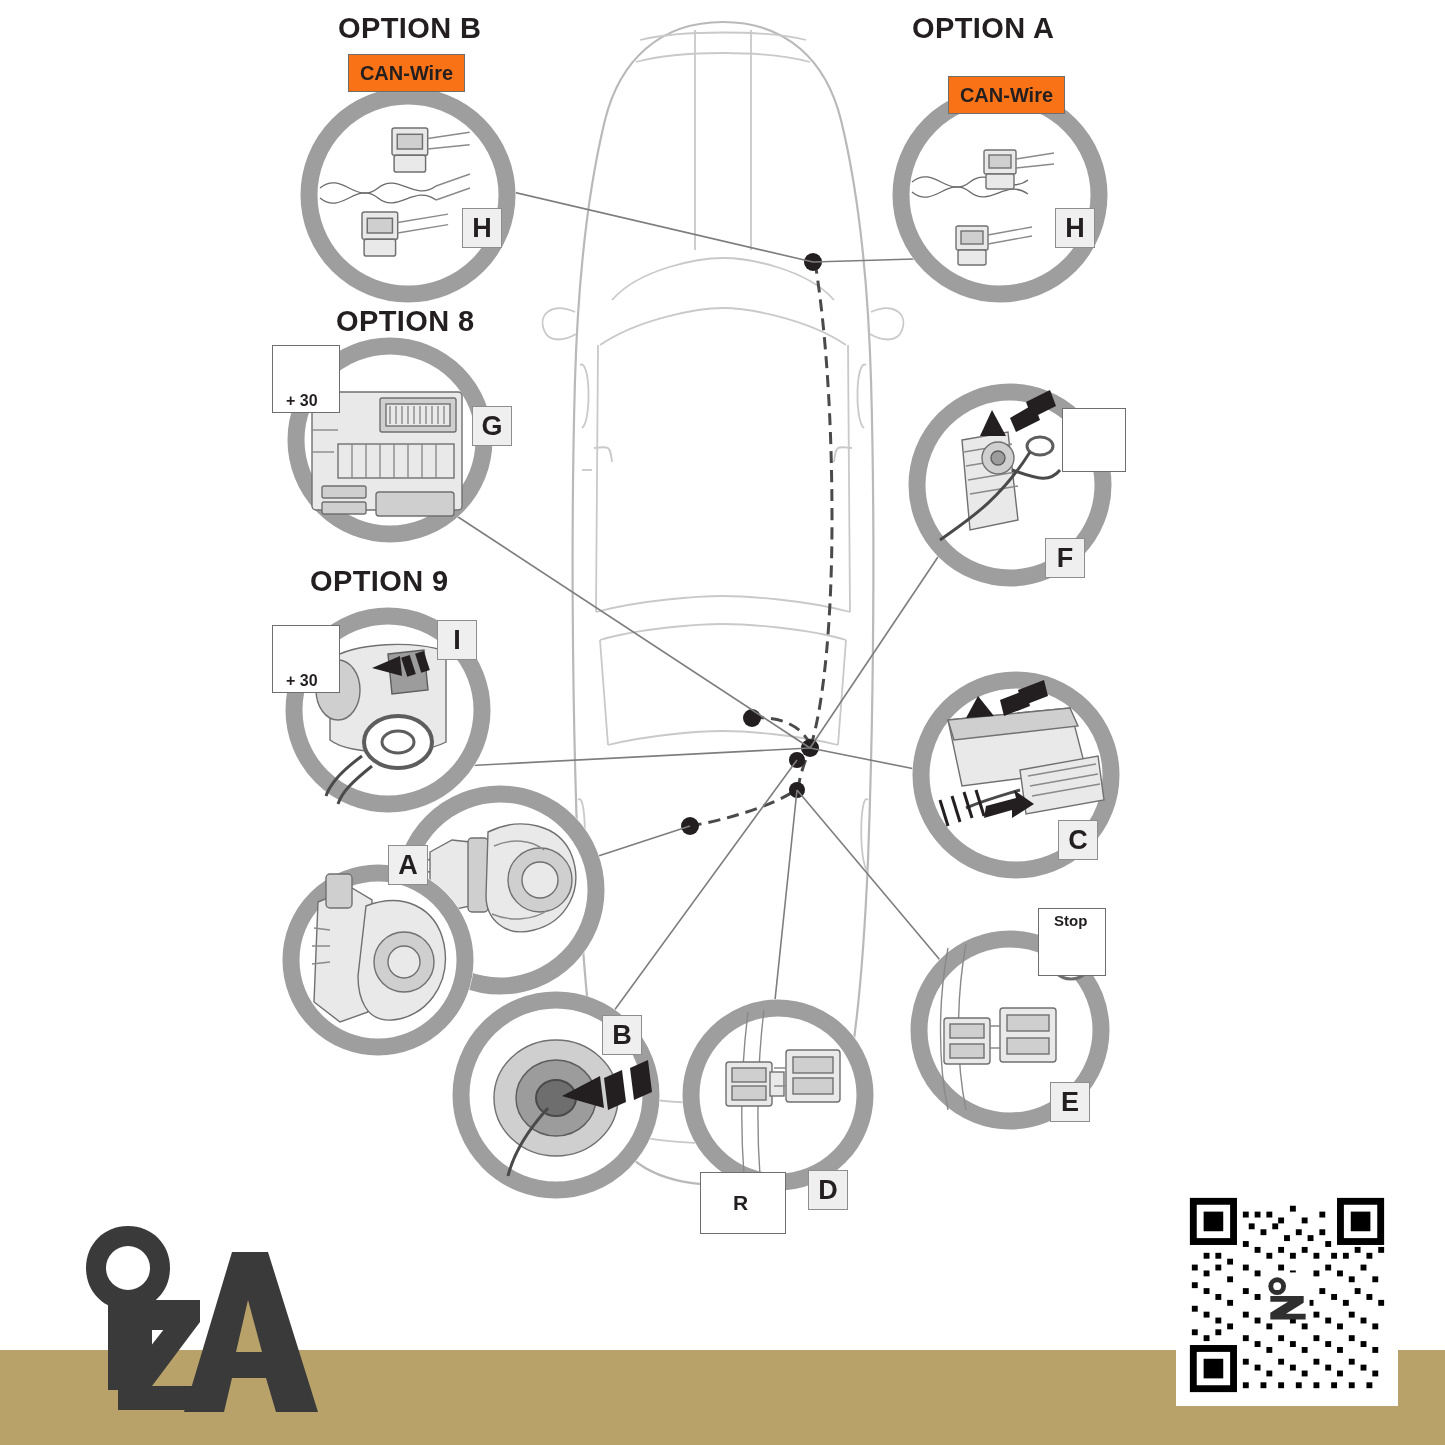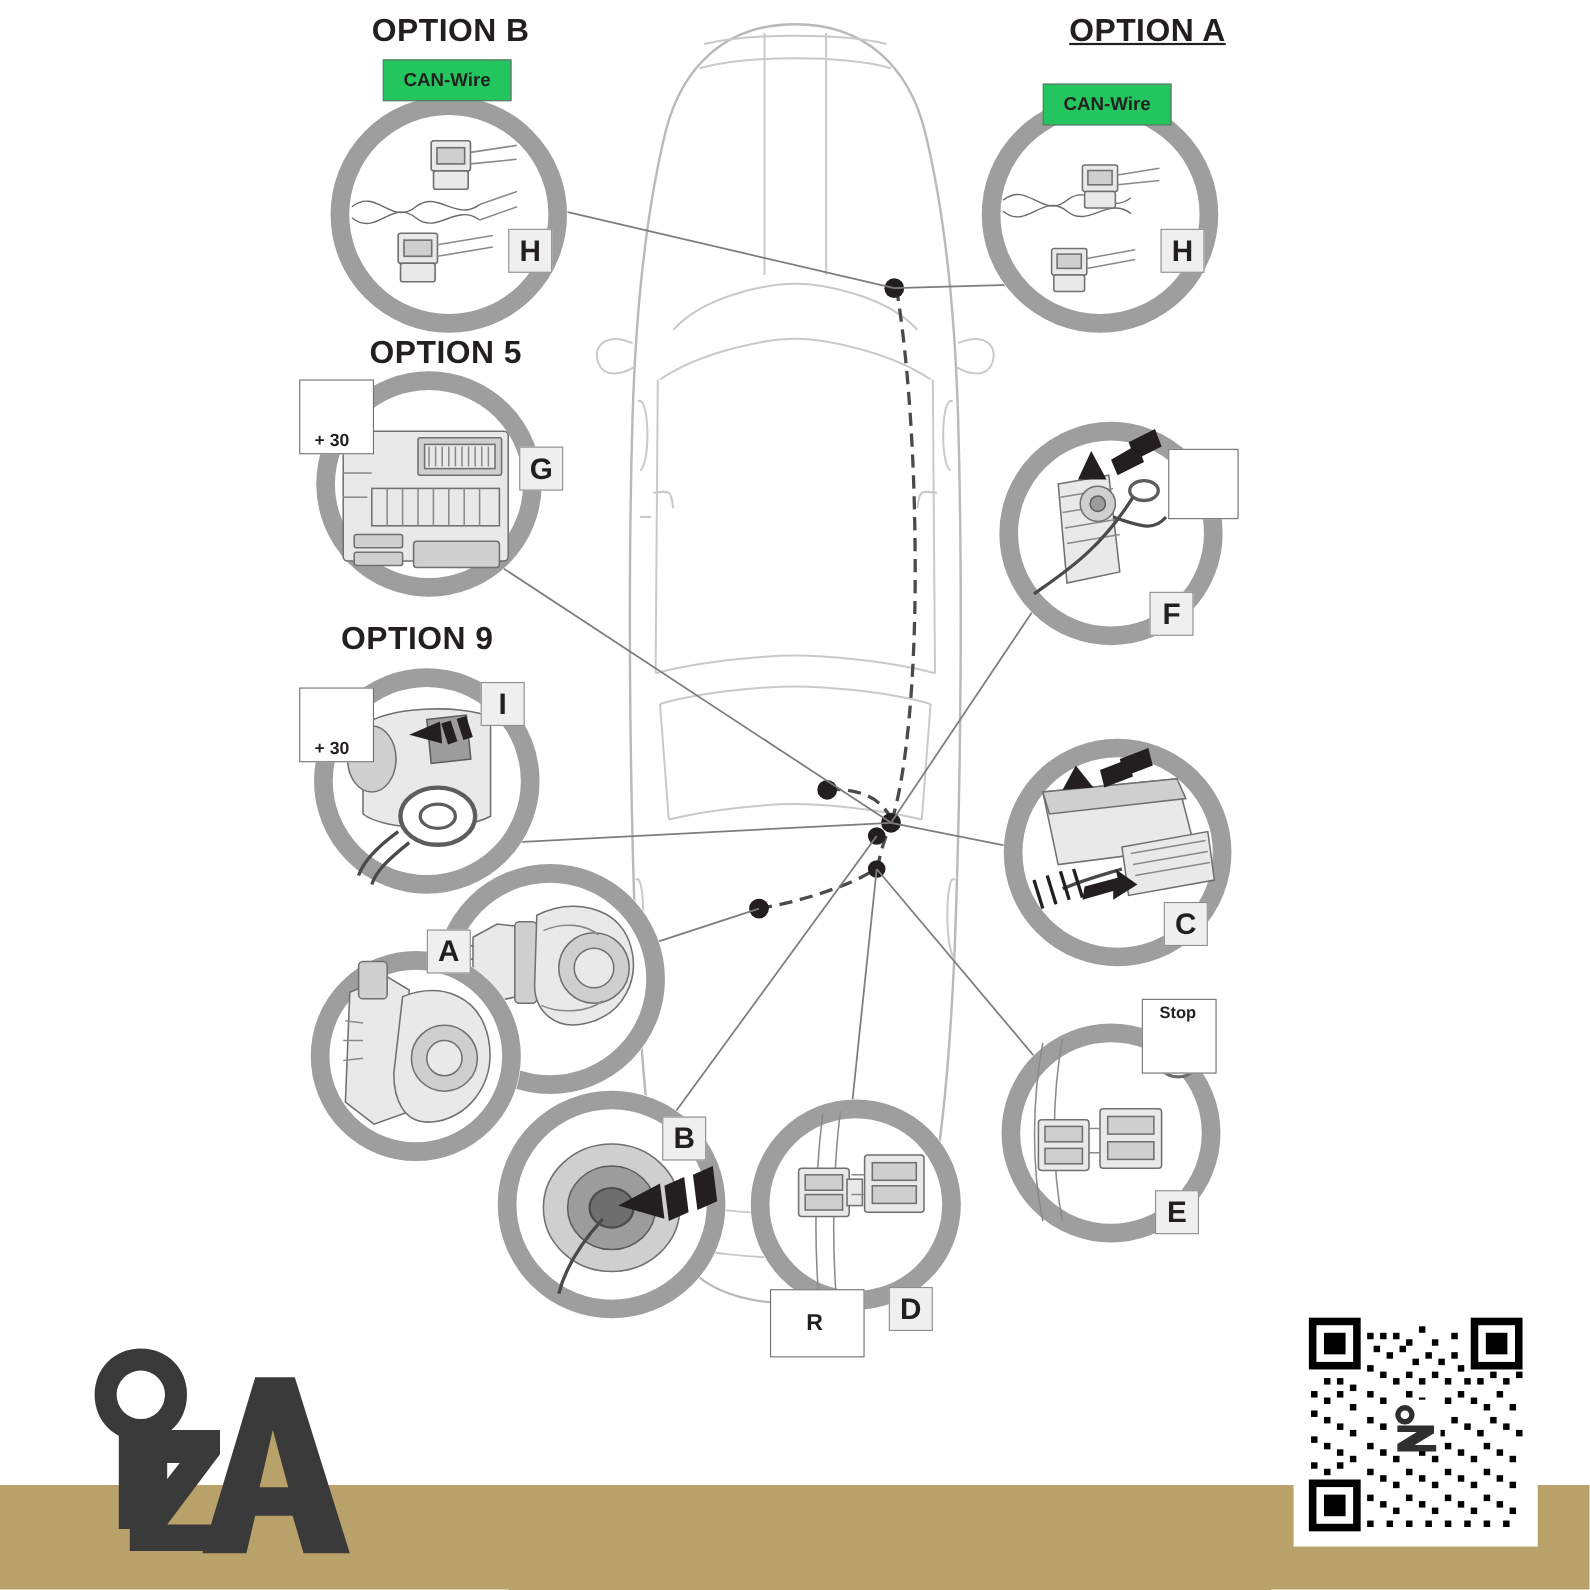--- a/index.html
+++ b/index.html
@@ -17,23 +17,23 @@
     position:absolute;
     font-size:29px;
     font-weight:bold;
     color:#231f20;
     letter-spacing:.4px;
     white-space:nowrap;
   }
   .tagbox{
     position:absolute;
     border:1.6px solid #6e6e6e;
-    background:#22c55e;
+    background:#f97316;
     color:#231f20;
-    font-size:17px;
+    font-size:20px;
     font-weight:bold;
     display:flex;align-items:center;justify-content:center;
     box-sizing:border-box;
   }
   .letterbox{
     position:absolute;
     border:1.4px solid #8d8d8d;
     background:#efefef;
     color:#231f20;
     font-size:27px;
@@ -390,25 +390,25 @@
         <path d="M300 661 L314 659"></path>
           <path d="M307 654 L307 667"></path>
       </g>
     </g>
   </svg>
 
   <div class="opt-title" style="left:338px;top:12px;">OPTION B</div>
   <div class="tagbox" style="left:348px;top:54px;width:117px;height:38px;">CAN-Wire</div>
   <div class="letterbox" style="left:462px;top:208px;width:40px;height:40px;">H</div>
 
-  <div class="opt-title" style="left:972px;top:12px;text-decoration:underline;">OPTION A</div>
+  <div class="opt-title" style="left:912px;top:12px;">OPTION A</div>
   <div class="tagbox" style="left:948px;top:76px;width:117px;height:38px;">CAN-Wire</div>
   <div class="letterbox" style="left:1055px;top:208px;width:40px;height:40px;">H</div>
 
-  <div class="opt-title" style="left:336px;top:305px;">OPTION 5</div>
+  <div class="opt-title" style="left:336px;top:305px;">OPTION 8</div>
   <div class="plainbox" style="left:272px;top:345px;width:68px;height:68px;"></div>
   <div class="smalllabel" style="left:286px;top:392px;">+ 30</div>
   <div class="letterbox" style="left:472px;top:406px;width:40px;height:40px;">G</div>
 
   <div class="opt-title" style="left:310px;top:565px;">OPTION 9</div>
   <div class="plainbox" style="left:272px;top:625px;width:68px;height:68px;"></div>
   <div class="smalllabel" style="left:286px;top:672px;">+ 30</div>
   <div class="letterbox" style="left:437px;top:620px;width:40px;height:40px;">I</div>
 
   <div class="letterbox" style="left:1045px;top:538px;width:40px;height:40px;">F</div>

